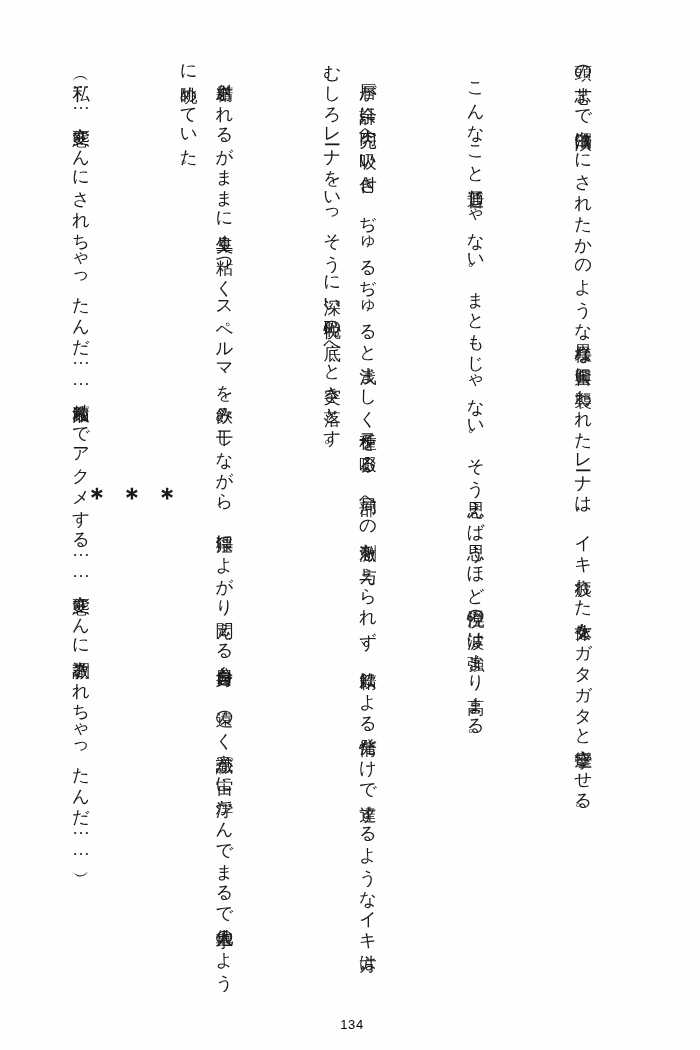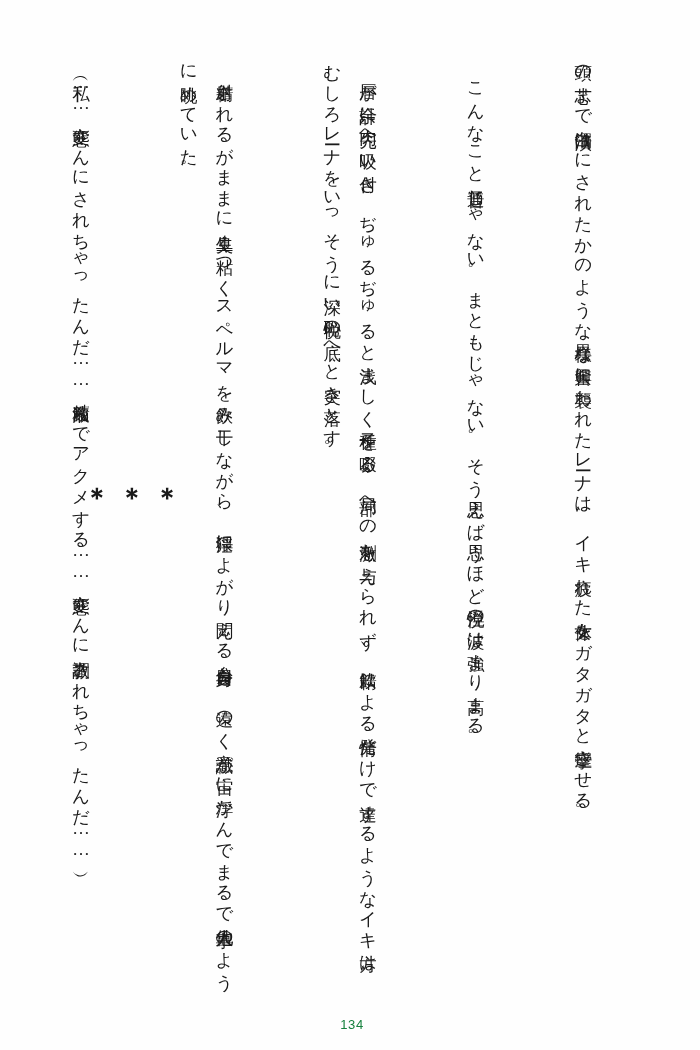--- a/index.html
+++ b/index.html
@@ -65,21 +65,21 @@
   }
 
   
   #page-number {
     position: absolute;
     left: 4px;
     right: 0;
     bottom: 18px;
     text-align: center;
     font-size: 13px;
-    color: #15803d;
+    color: #000000;
     letter-spacing: 0.05em;
     font-family: "Liberation Sans", sans-serif;
   }
 </style>
 </head>
 <body>
 
 <div id="page">
 
   <div id="text-block">

